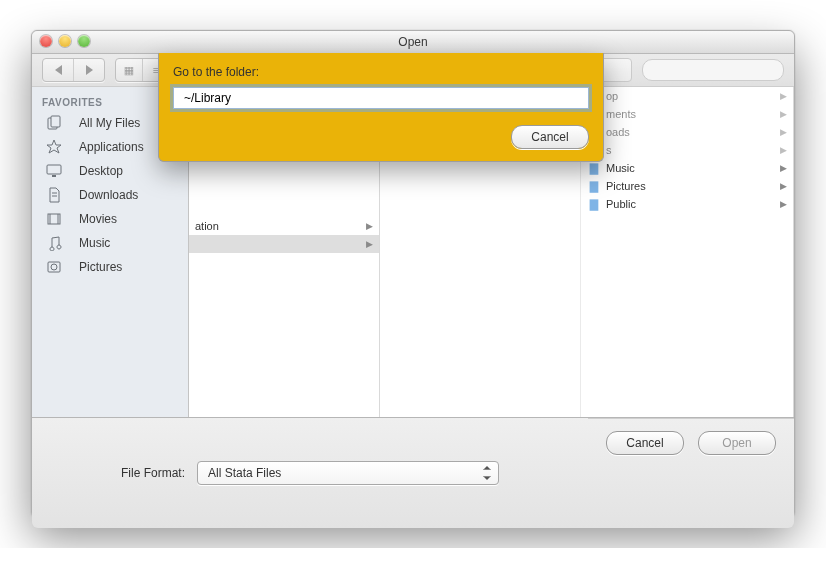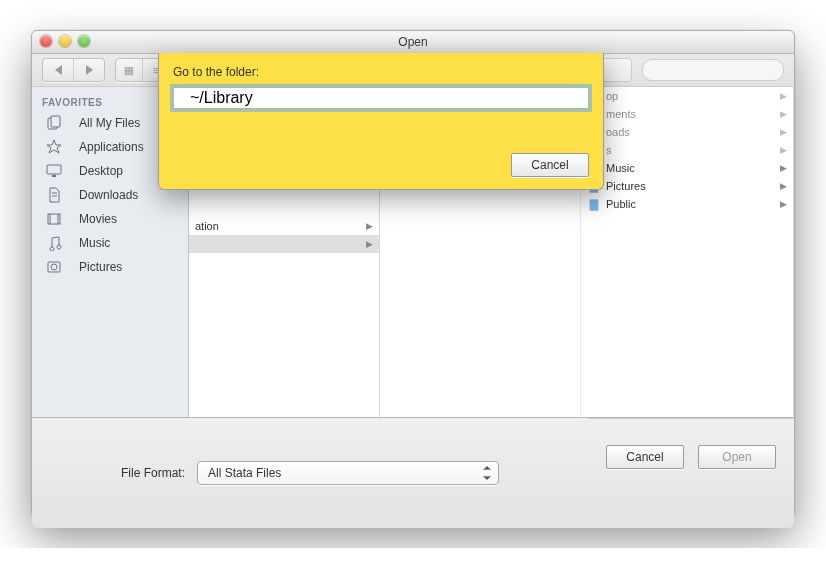--- a/index.html
+++ b/index.html
@@ -49,31 +49,31 @@
     display:flex; flex-direction:row;}
   .ffrow { flex:1; display:flex; align-items:center; justify-content:center; gap:12px;}
   .ffsel { width:270px; height:22px; border:1px solid #a8a8a8; border-radius:4px; background:linear-gradient(#fff,#f4f4f4);
     display:flex; align-items:center; padding:0 20px 0 10px; position:relative; box-shadow:0 1px 0 #fff;}
   .ffsel::after{content:"";position:absolute;right:6px;top:4px;width:10px;height:14px;
    background: linear-gradient(#888,#888) center 3px/6px 1px no-repeat, linear-gradient(#888,#888) center 10px/6px 1px no-repeat;
    -webkit-mask: none;}
   .ffsel .up, .ffsel .dn{position:absolute;right:7px;width:0;height:0;border-left:4px solid transparent;border-right:4px solid transparent;}
   .ffsel .up{top:4px;border-bottom:4px solid #555;} .ffsel .dn{bottom:4px;border-top:4px solid #555;}
   .btnrow { height:48px; border-top:1px solid #cfcfcf; display:flex; align-items:center; justify-content:flex-end; gap:14px; padding:0 18px;}
-  .mbtn { min-width:76px; height:22px; border:1px solid #9a9a9a; border-radius:2px; background:linear-gradient(#fff,#e8e8e8);
-    display:flex;align-items:center;justify-content:center; font-size:12px; color:#333; box-shadow:0 1px 0 #fff; cursor:default;margin-top:28px;}
+  .mbtn { min-width:76px; height:22px; border:1px solid #9a9a9a; border-radius:11px; background:linear-gradient(#fff,#e8e8e8);
+    display:flex;align-items:center;justify-content:center; font-size:12px; color:#333; box-shadow:0 1px 0 #fff; cursor:default;}
   .mbtn.dis{color:#9a9a9a;}
 
   
-  .sheet { position:absolute; top:22px; left:126px; width:416px; background:#fde047;
+  .sheet { position:absolute; top:22px; left:126px; width:416px; background:#eab308;
     border:1px solid #9d9d9d; border-top:none; border-radius:0 0 6px 6px; box-shadow:0 10px 26px rgba(0,0,0,.35);
     padding:12px 14px 12px; z-index:50;}
   .sheet .lbl{font-size:12px; color:#333; margin-bottom:8px;}
   .sheet input { width:100%; box-sizing:border-box; height:22px; border:1px solid #9bb7d6; border-radius:0;
-    padding:2px 16px; font-size:16px; outline:none; box-shadow:0 0 0 3px rgba(109,167,234,.55);}
+    padding:2px 10px; font-size:12px; outline:none; box-shadow:0 0 0 3px rgba(109,167,234,.55);}
   .sheet .srow{ display:flex; justify-content:flex-end; gap:12px; margin-top:16px;}
   .sheet .mbtn.def{ background:linear-gradient(#b8dcff,#5da6f5); border-color:#3f74b5; color:#10233a; font-weight:500;
     box-shadow:inset 0 1px 0 rgba(255,255,255,.6), 0 0 0 2px rgba(109,167,234,.35);}
 
   .dim { opacity:.55; }
 </style>
 </head>
 <body>
 
 <div class="window">

